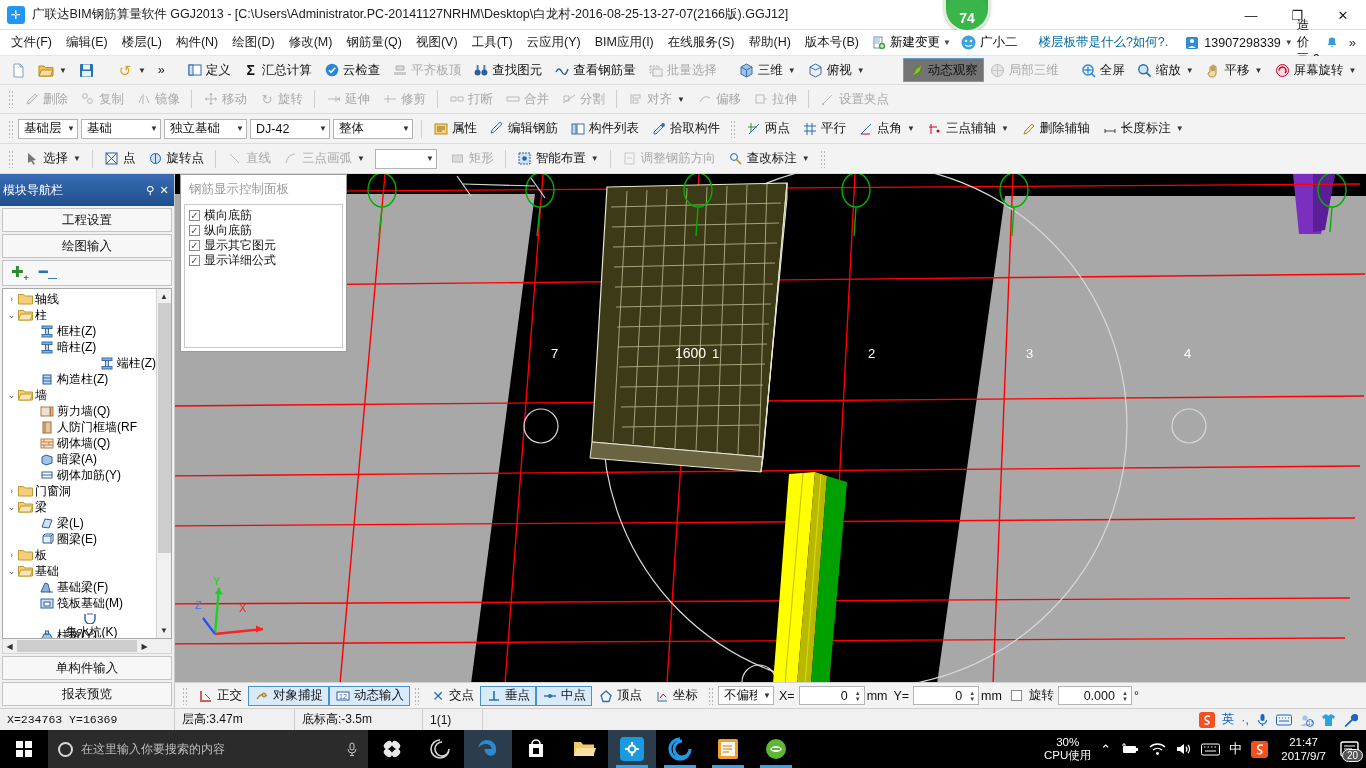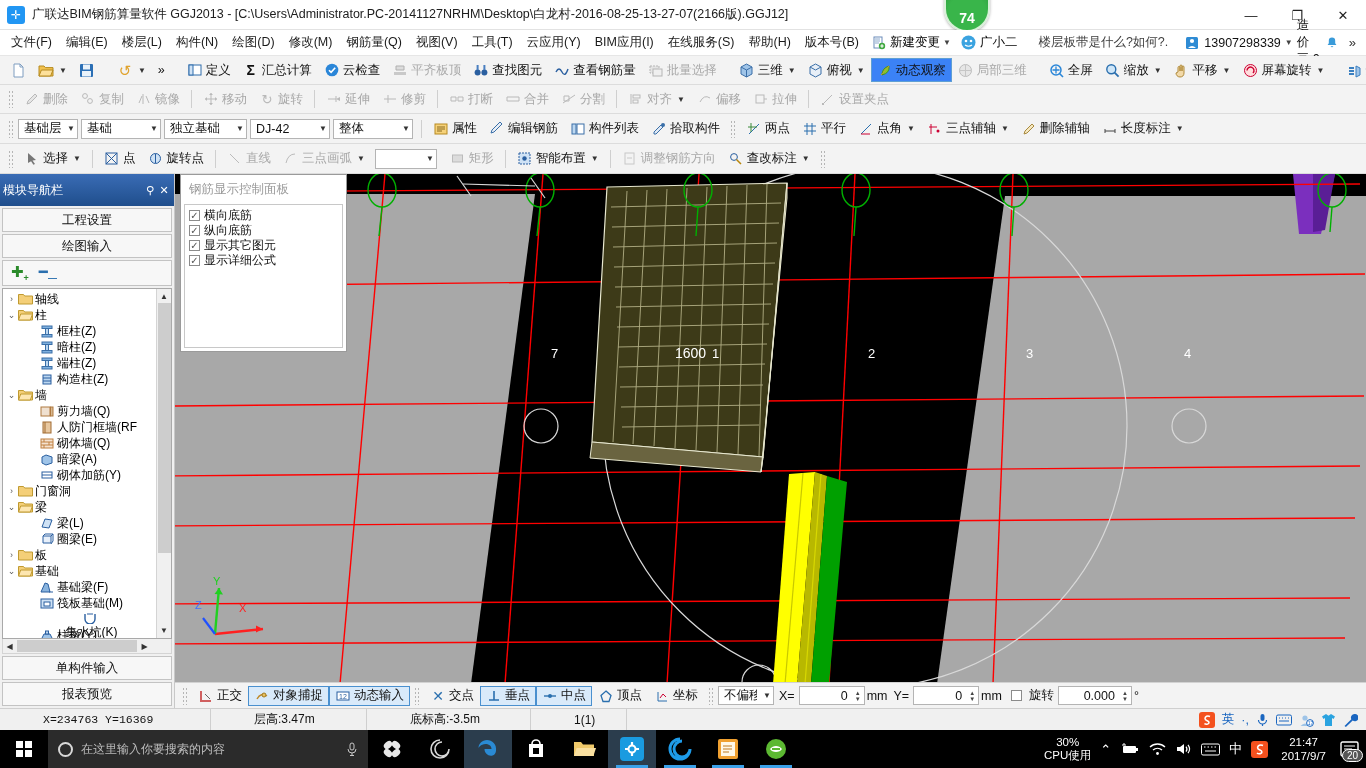--- a/index.html
+++ b/index.html
@@ -36,36 +36,36 @@
   }
 
   
   .menubar {
     height: 26px; background: #ffffff; display: flex; align-items: center;
     border-bottom: 1px solid #e6e6e6; position: relative; flex: none; padding-left: 4px;
   }
   .menu-item { padding: 3px 7px; font-size: 12.5px; color: #1a1a1a; white-space: nowrap; text-align: center; }
   .mb-icon-item { display: flex; align-items: center; gap: 3px; padding: 2px 5px; white-space: nowrap; font-size: 12.5px; }
   .mb-caret { font-size: 8px; color: #444; }
-  .menu-hint { color: #404040; font-size: 12.5px; padding: 0 16px; white-space: nowrap; }
+  .menu-hint { color: #0369a1; font-size: 12.5px; padding: 0 16px; white-space: nowrap; }
   .menu-right { margin-left: auto; display: flex; align-items: center; gap: 4px; padding-right: 6px; }
   .phone-num { font-size: 12.5px; color: #111; }
   .menu-chev { color: #333; font-size: 13px; padding: 0 5px; }
 
   
   .toolbar {
     background: #f3f3f3; border-bottom: 1px solid #dcdcdc;
     display: flex; align-items: center; height: 29px; flex: none;
     padding-left: 4px; position: relative;
   }
   .tb-btn {
     display: flex; align-items: center; gap: 3px; padding: 2px 5px; height: 24px;
     font-size: 12.5px; color: #111; white-space: nowrap; border: 1px solid transparent;
   }
-  .tb-btn.active { background: #3b82f6; border: 1px solid #5f9fd4; }
+  .tb-btn.active { background: #737373; border: 1px solid #5f9fd4; margin-left: 32px; }
   .tb-btn.disabled { color: #a8a8a8; }
   .tb-sep { width: 1px; height: 18px; background: #cfcfcf; margin: 0 5px; }
   .tb-dots { width: 6px; height: 18px; margin: 0 4px;
     background-image: radial-gradient(#b5b5b5 1px, transparent 1px);
     background-size: 3px 4px; }
   .tb-caret { font-size: 8px; color: #333; margin-left: 2px; }
 
   
   .ic { width: 16px; height: 16px; display: inline-flex; align-items: center; justify-content: center;
         font-size: 12px; line-height: 1; flex: none; }
@@ -154,21 +154,21 @@
   .spin .sb { width: 12px; display: flex; flex-direction: column; align-items: center;
               justify-content: center; font-size: 6px; color: #444; line-height: 6px; }
   .unit { font-size: 12.5px; color: #111; margin: 0 4px 0 2px; }
 
   
   .statusbar {
     height: 22px; background: #f0f0f0; border-top: 1px solid #cfcfcf;
     display: flex; align-items: stretch; flex: none; font-size: 12px;
   }
   .st-cell { border-right: 1px solid #cfcfcf; display: flex; align-items: center;
-             padding: 0 7px; white-space: nowrap; color: #111; margin-left: 36px; }
+             padding: 0 7px; white-space: nowrap; color: #111; }
   .st-cell.coords { width: 175px; font-family: "Liberation Mono", monospace; font-size: 11.5px; }
   .st-fill { flex: 1; }
   .tray-icons { display: flex; align-items: center; gap: 7px; padding-right: 8px; }
 
   
   .taskbar { height: 38px; background: #000; display: flex; align-items: center; flex: none; }
   .tb-start { width: 48px; height: 38px; display: flex; align-items: center; justify-content: center; }
   .winlogo { width: 16px; height: 16px; display: grid; grid-template-columns: 1fr 1fr;
              grid-template-rows: 1fr 1fr; gap: 2px; }
   .winlogo i { background: #fff; display: block; }
@@ -844,21 +844,21 @@
               <span class="exp"></span>
               <span class="tic">
                 <svg width="14" height="13" viewBox="0 0 14 13">
                   <rect x="2" y="1" width="10" height="2.5" fill="#7fb0de" stroke="#3a6fa8"></rect>
                   <rect x="5.5" y="3.5" width="3" height="6" fill="#bcd7f0" stroke="#3a6fa8"></rect>
                   <rect x="2" y="9.5" width="10" height="2.5" fill="#7fb0de" stroke="#3a6fa8"></rect>
                 </svg>
               </span>
               <span class="tlbl">暗柱(Z)</span>
             </div>
-            <div class="trow" style="padding-left: 22px;">
+            <div class="trow" style="padding-left: 22px; justify-content: flex-end;">
               <span class="exp"></span>
               <span class="tic">
                 <svg width="14" height="13" viewBox="0 0 14 13">
                   <rect x="2" y="1" width="10" height="2.5" fill="#7fb0de" stroke="#3a6fa8"></rect>
                   <rect x="5.5" y="3.5" width="3" height="6" fill="#bcd7f0" stroke="#3a6fa8"></rect>
                   <rect x="2" y="9.5" width="10" height="2.5" fill="#7fb0de" stroke="#3a6fa8"></rect>
                 </svg>
               </span>
               <span class="tlbl">端柱(Z)</span>
             </div>

